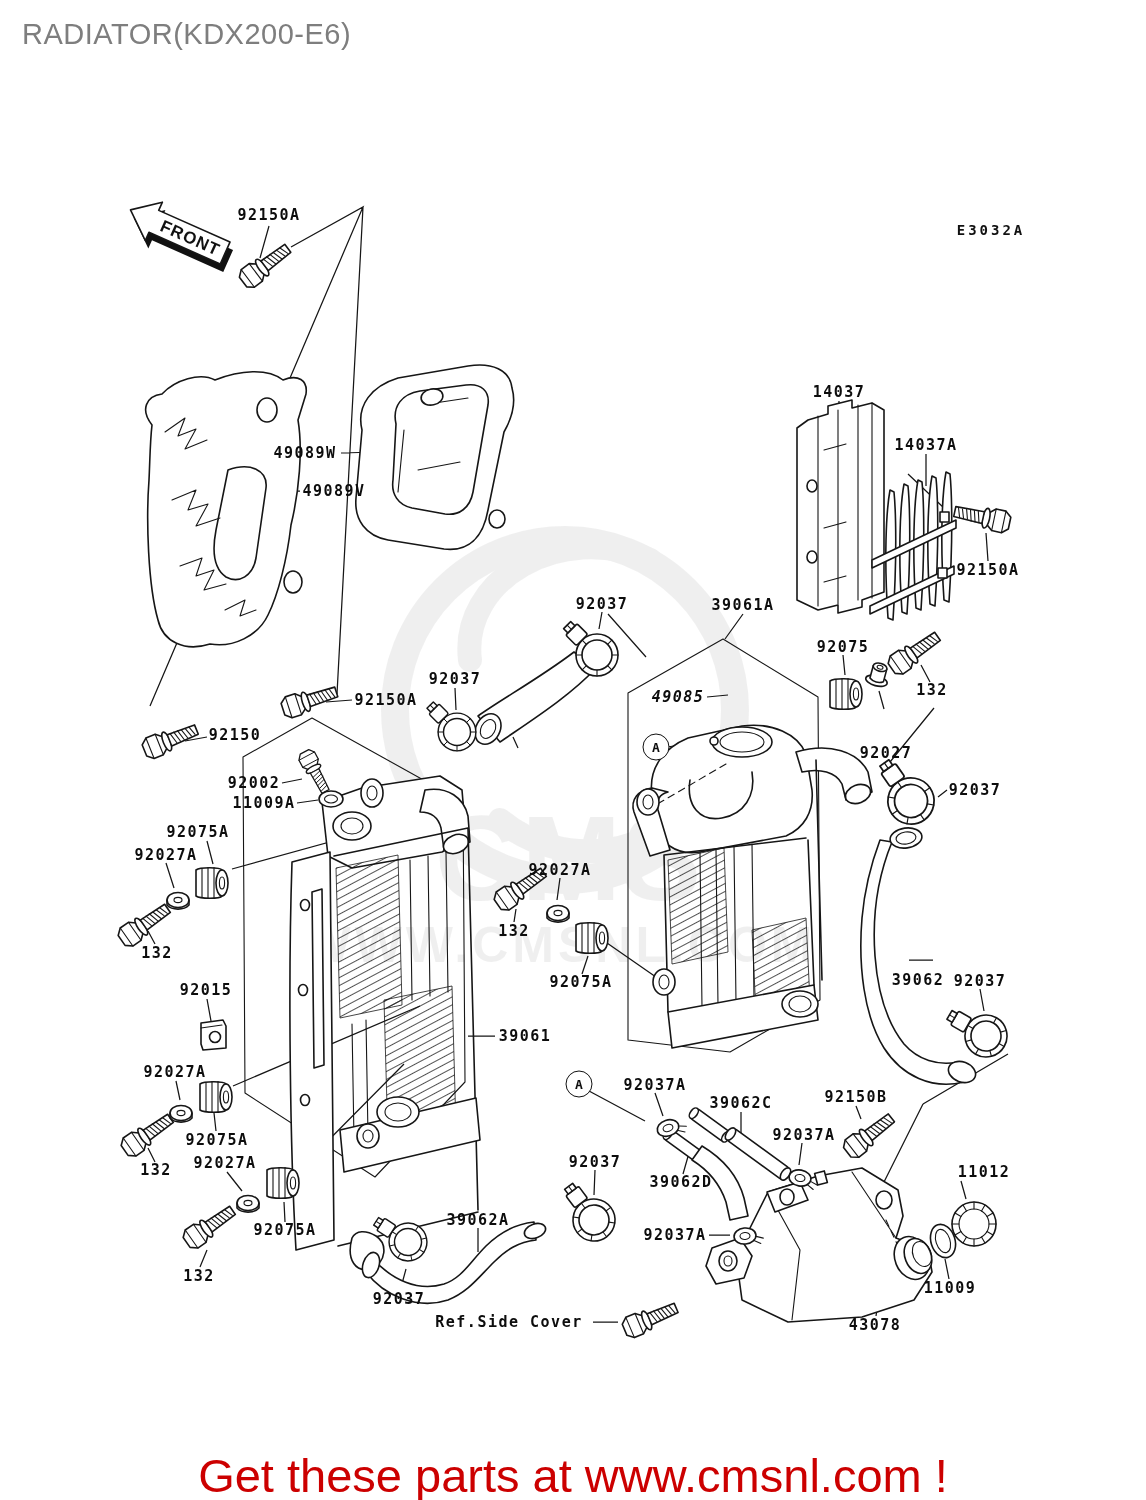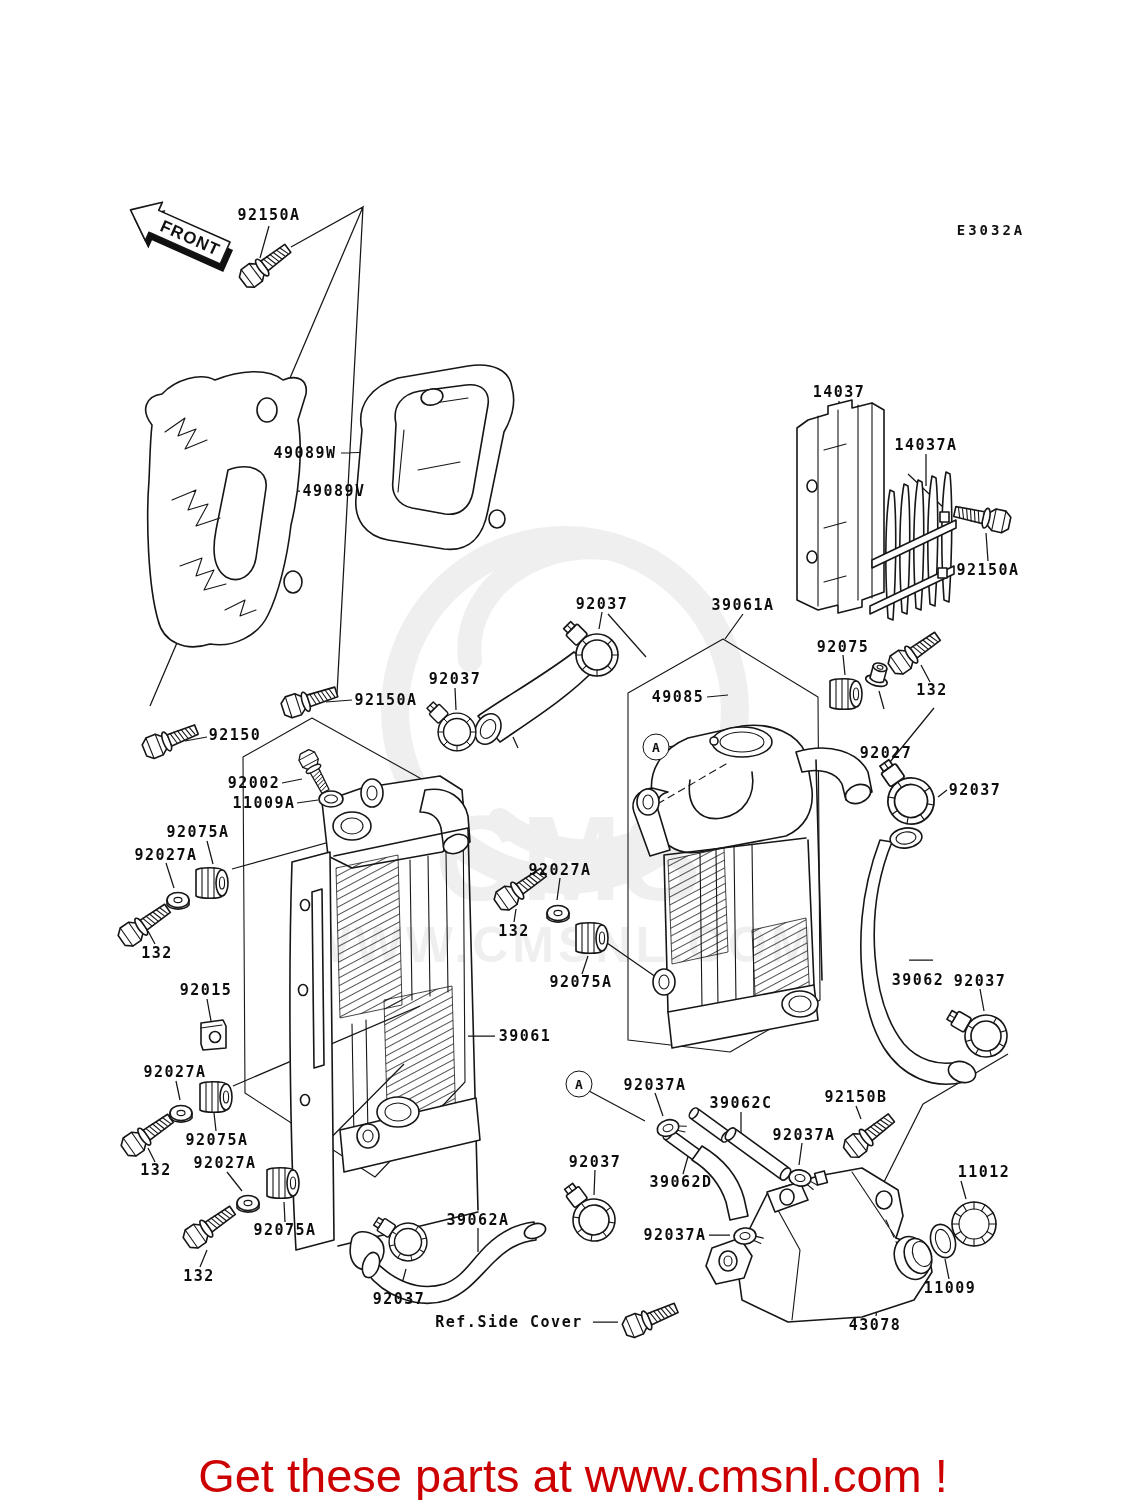--- a/index.html
+++ b/index.html
@@ -393,33 +393,34 @@
   <g transform="translate(331,799)">
         <use href="#sym-ring"></use>
       </g>
   <g transform="translate(213,1036)">
     <path class="fw" d="M-12,-13 L10,-16 L13,-10 L13,12 L-10,14 L-12,8 Z"></path>
     <circle class="fw" cx="2" cy="1" r="5.5"></circle>
     <path class="ln thin" d="M-12,-8 L9,-11"></path>
   </g>
 </svg>
 
+<div id="page-title">RADIATOR(KDX200-E6)</div>
 <div id="diagram-code">E3032A</div>
 <div id="labels-layer">
       <span class="plabel" style="left: 269px; top: 215px;">92150A</span>
       <span class="plabel" style="left: 305px; top: 453px;">49089W</span>
       <span class="plabel" style="left: 334px; top: 491px;">49089V</span>
       <span class="plabel" style="left: 839px; top: 392px;">14037</span>
       <span class="plabel" style="left: 926px; top: 445px;">14037A</span>
       <span class="plabel" style="left: 988px; top: 570px;">92150A</span>
       <span class="plabel" style="left: 602px; top: 604px;">92037</span>
       <span class="plabel" style="left: 743px; top: 605px;">39061A</span>
       <span class="plabel" style="left: 843px; top: 647px;">92075</span>
       <span class="plabel" style="left: 455px; top: 679px;">92037</span>
-      <span class="plabel" style="left: 678px; top: 697px;">49085</span>
+      <span class="plabel" style="left: 678px; top: 697px; font-style: italic;">49085</span>
       <span class="plabel" style="left: 932px; top: 690px;">132</span>
       <span class="plabel" style="left: 386px; top: 700px;">92150A</span>
       <span class="plabel" style="left: 886px; top: 753px;">92027</span>
       <span class="plabel" style="left: 235px; top: 735px;">92150</span>
       <span class="plabel" style="left: 254px; top: 783px;">92002</span>
       <span class="plabel" style="left: 975px; top: 790px;">92037</span>
       <span class="plabel" style="left: 264px; top: 803px;">11009A</span>
       <span class="plabel" style="left: 198px; top: 832px;">92075A</span>
       <span class="plabel" style="left: 166px; top: 855px;">92027A</span>
       <span class="plabel" style="left: 560px; top: 870px;">92027A</span>

